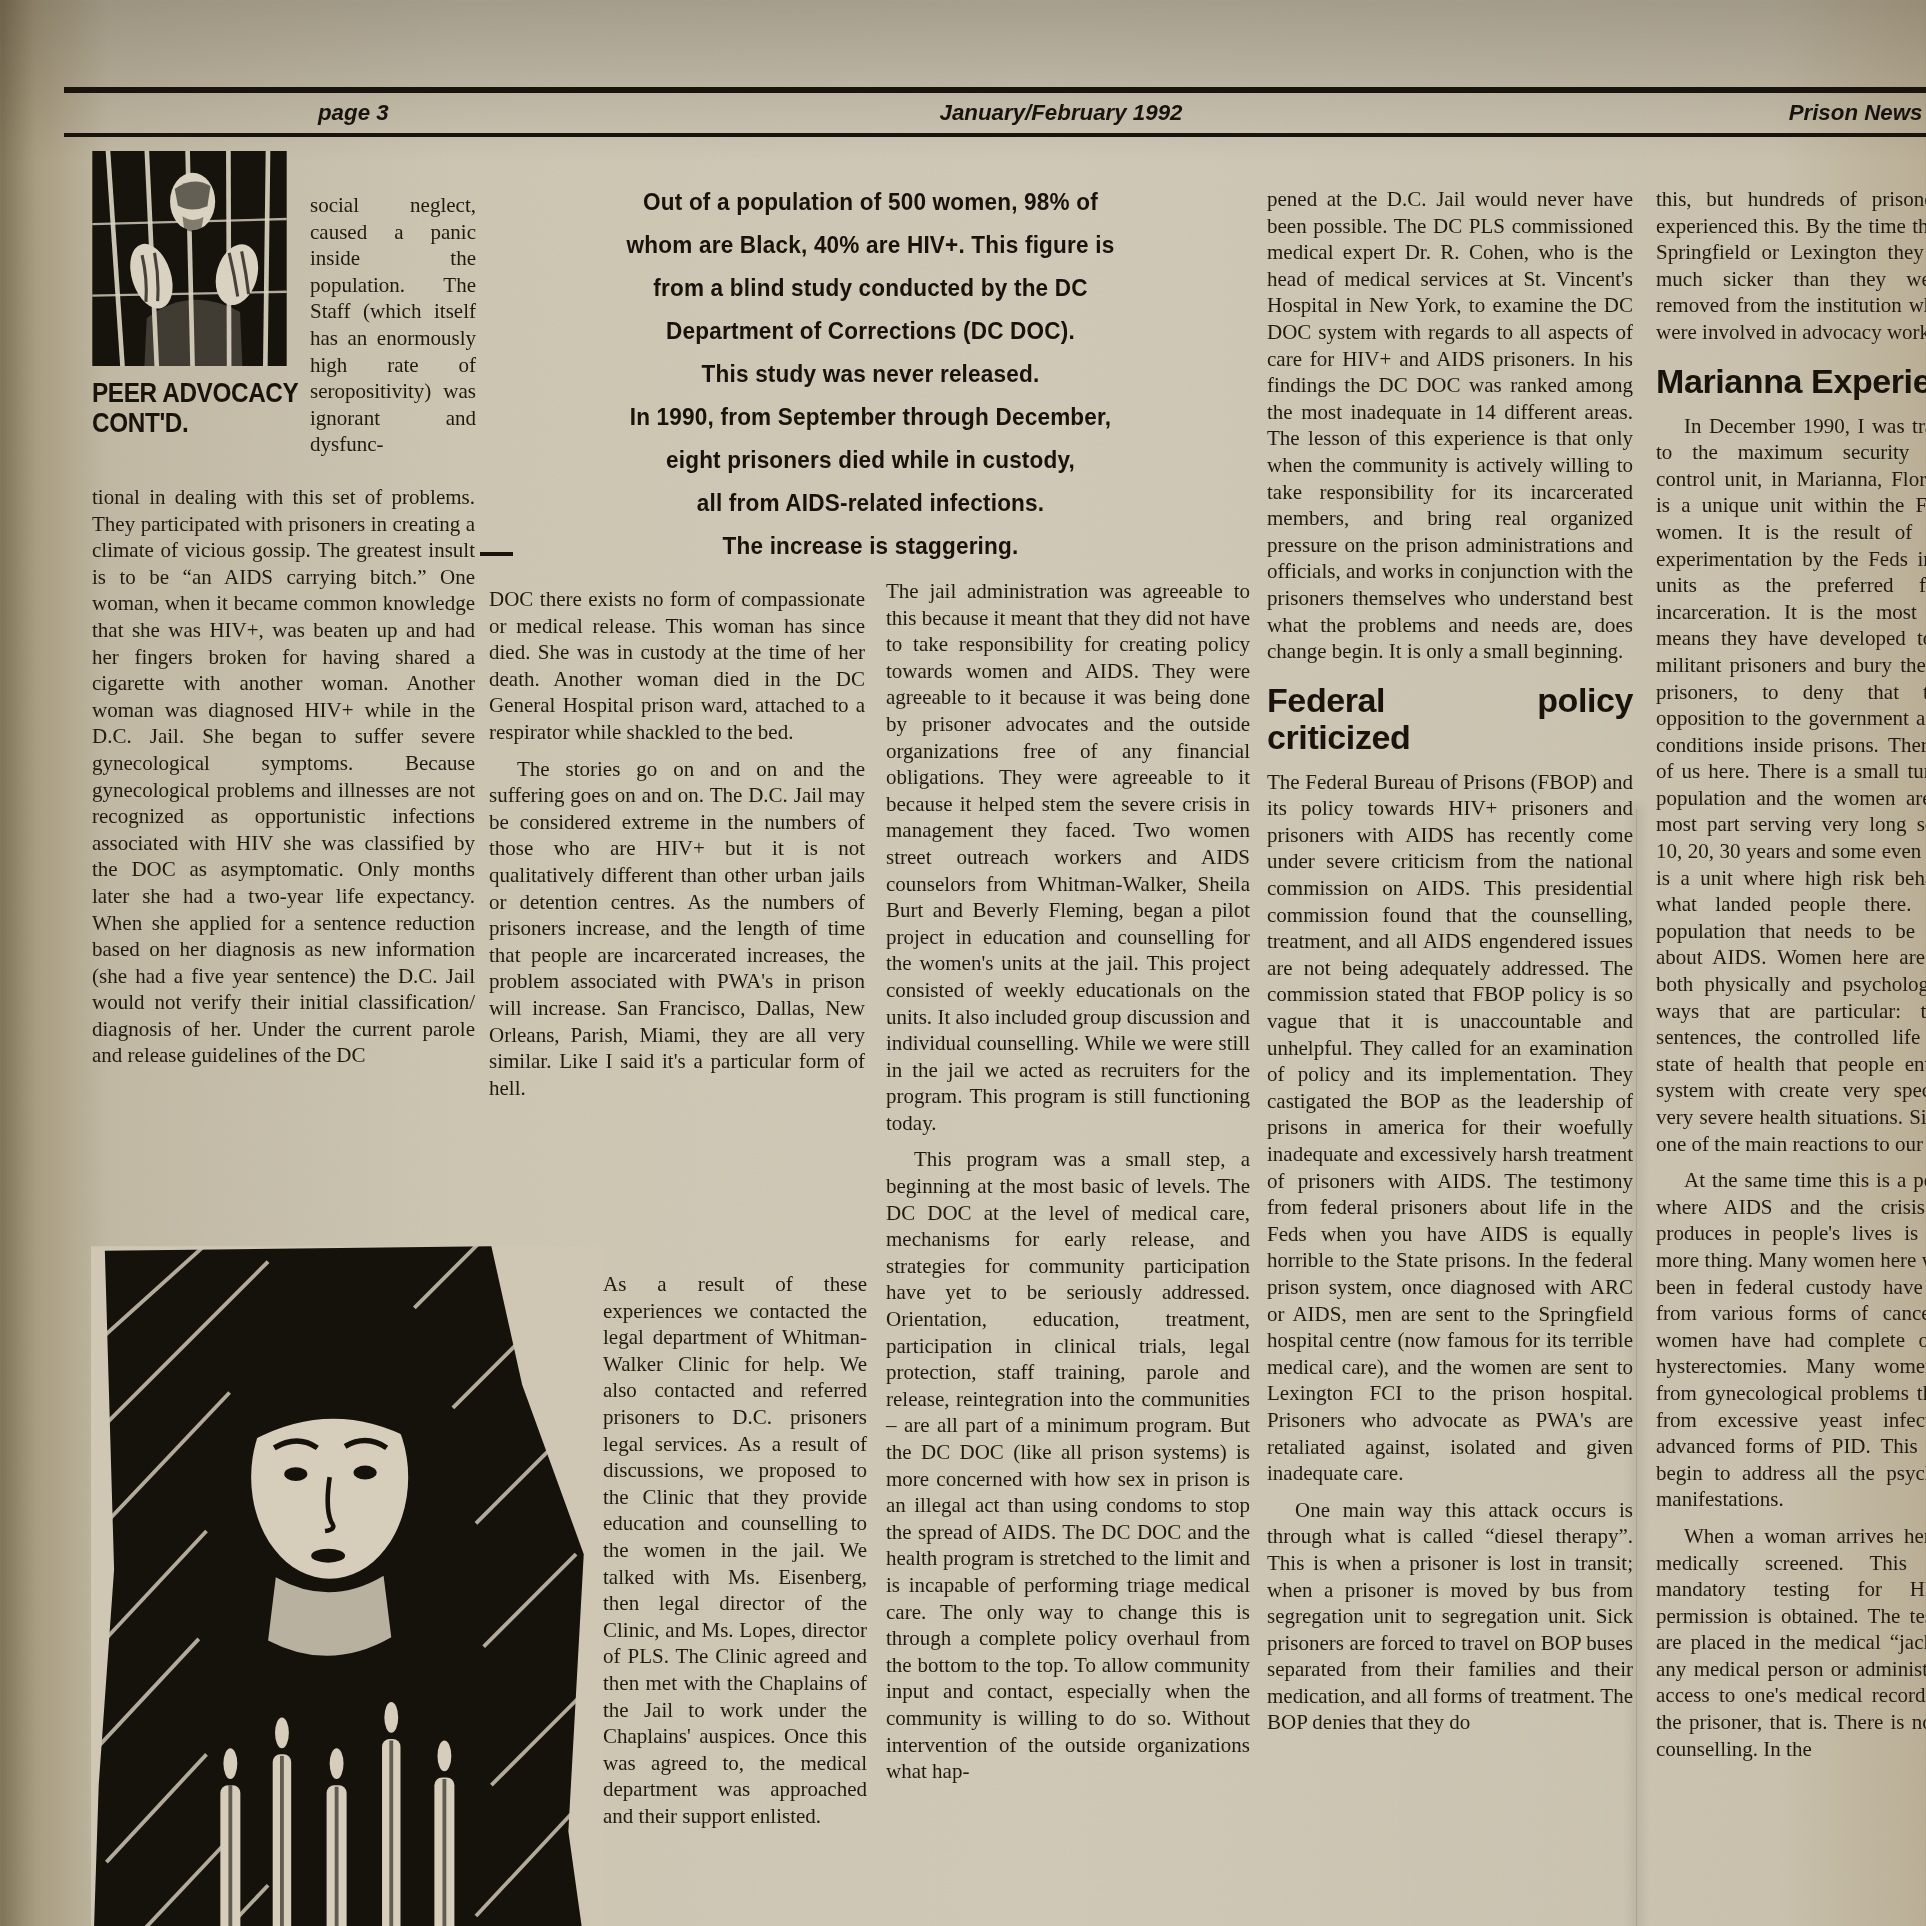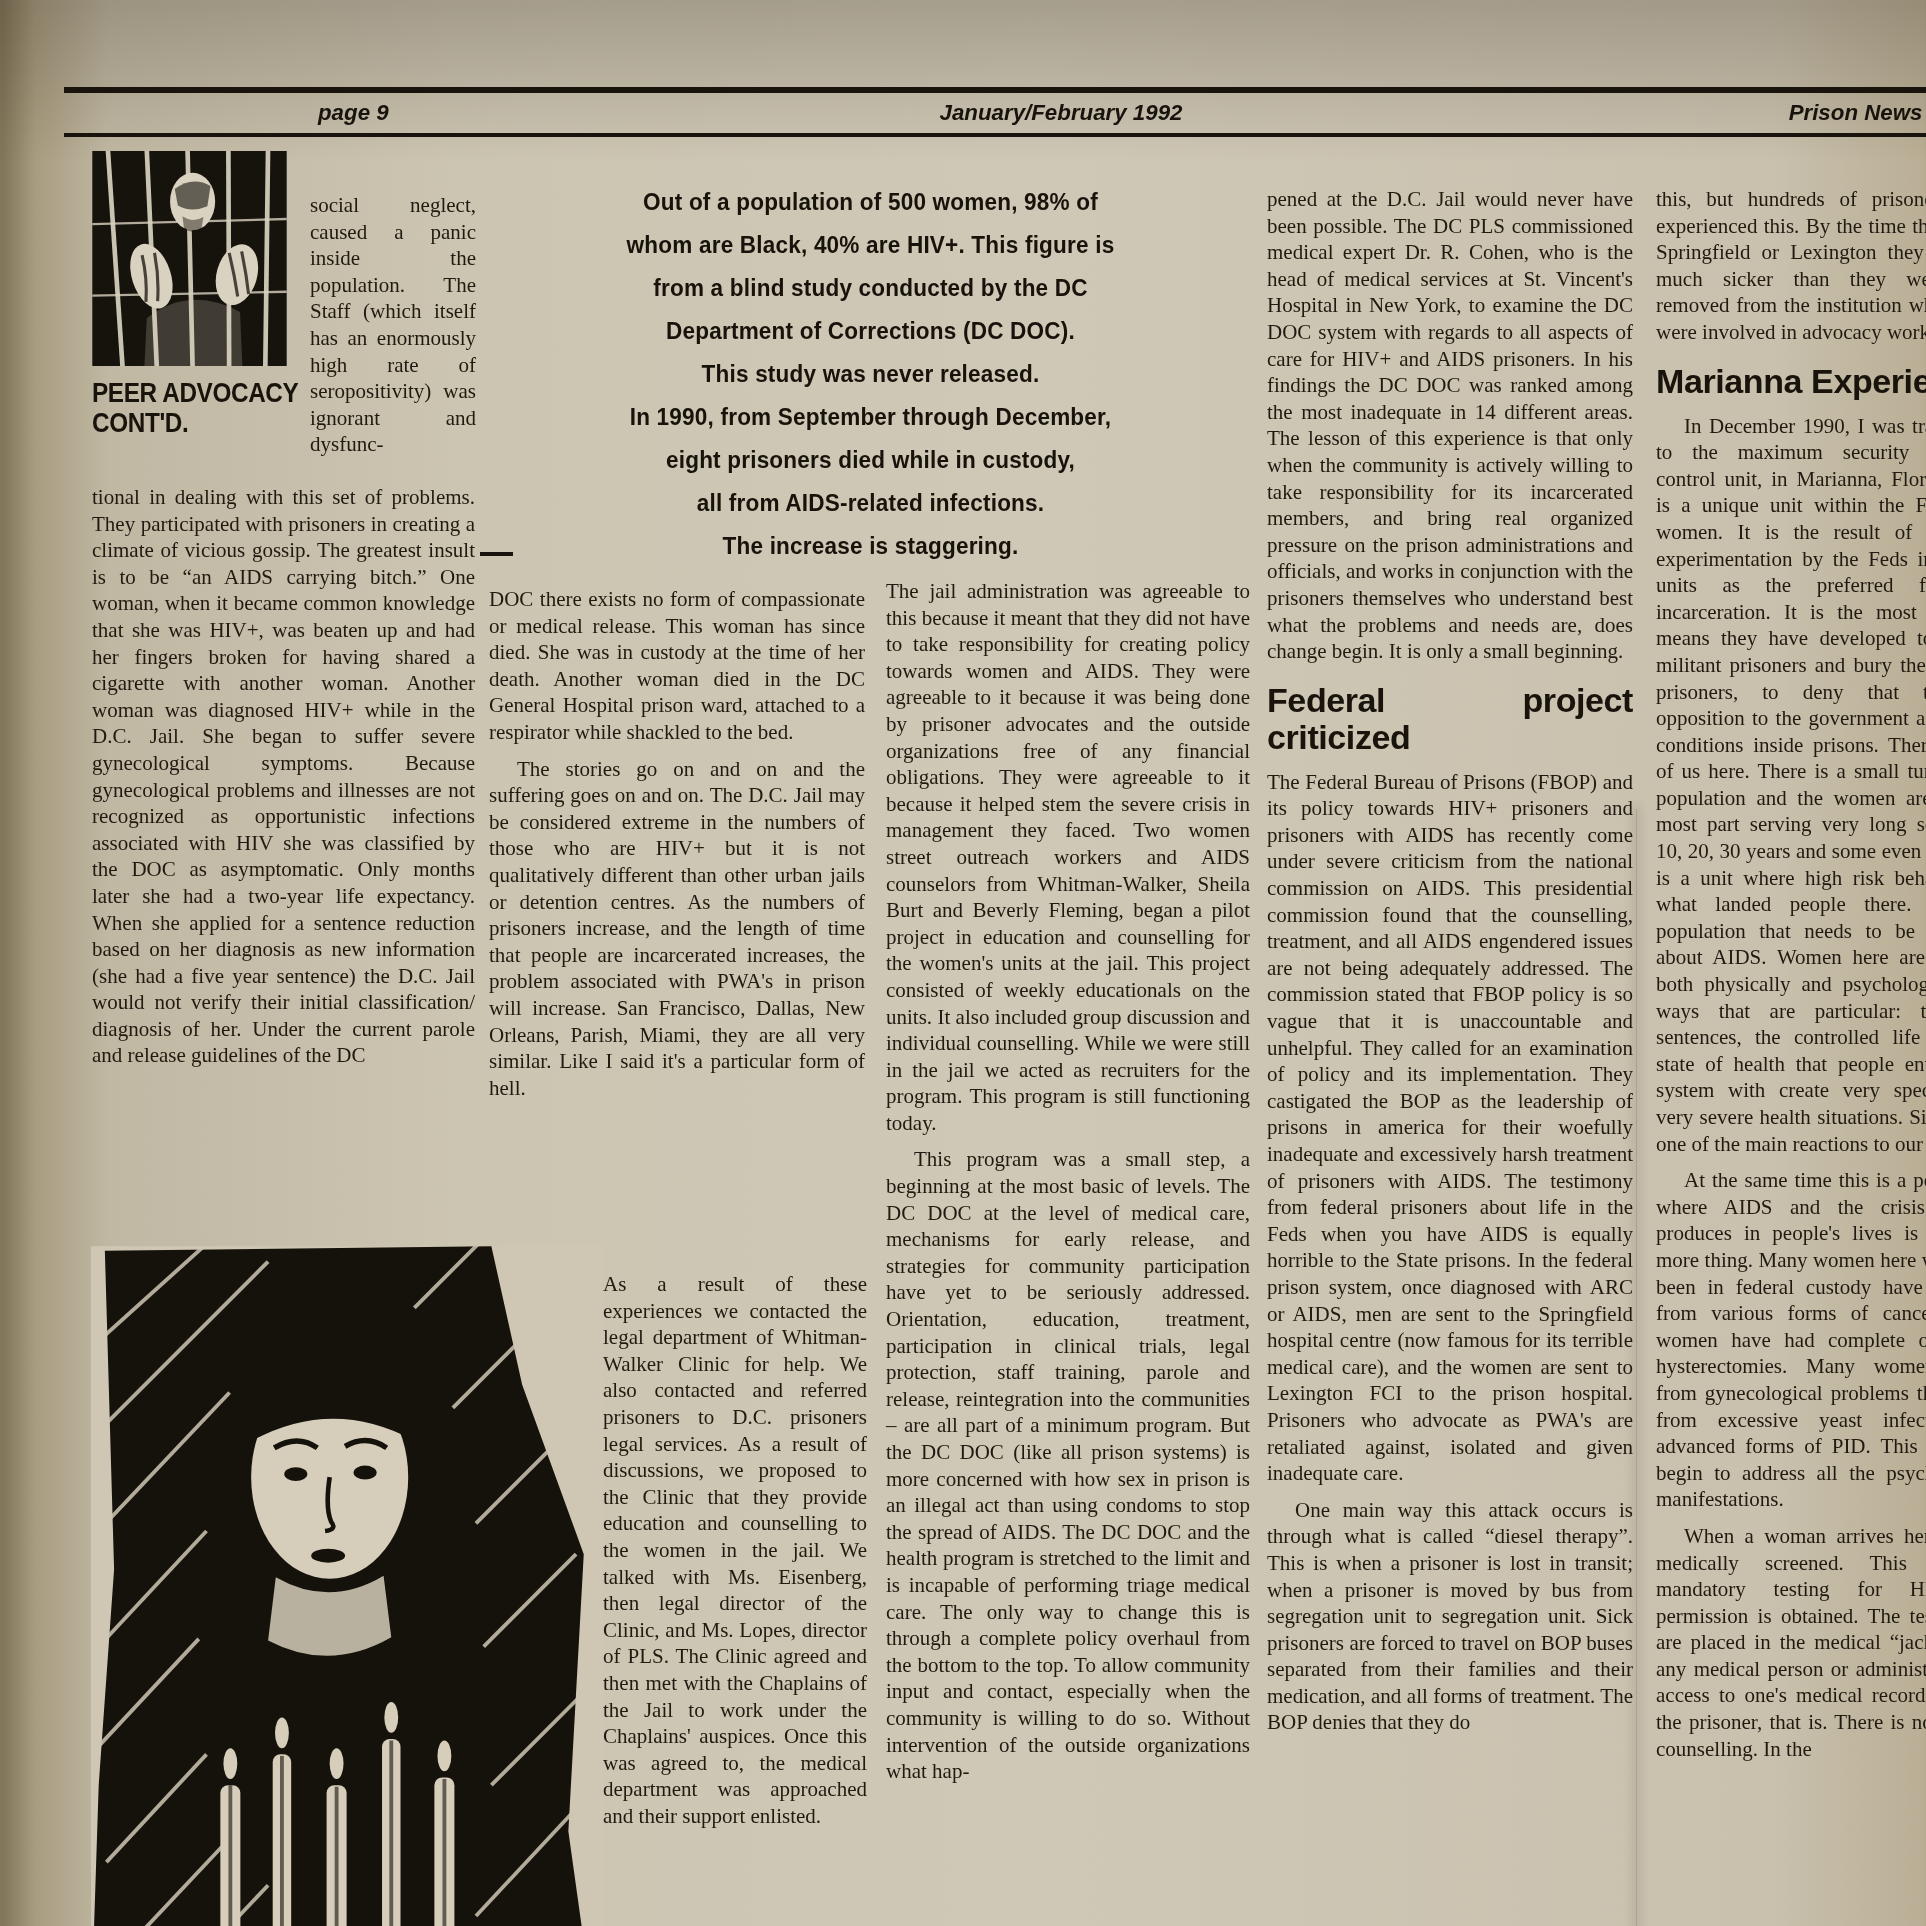--- a/index.html
+++ b/index.html
@@ -27,21 +27,21 @@
     letter-spacing:-0.4px;color:#18130b;margin:17px 0 13px;}
   .pullquote{font-family:"Liberation Sans",sans-serif;font-weight:700;font-size:23px;line-height:43px;
     text-align:center;color:#17120a;transform:scaleX(.98);transform-origin:center top;letter-spacing:0.2px;}
   .crease{background:rgba(58,48,33,.22);box-shadow:0 0 10px 3.5px rgba(58,48,33,.12);}
 </style>
 </head>
 <body>
 
 <div class="abs rule" data-name="header-top-rule" style="left:64px;top:87px;width:1994px;height:6.2px;"></div>
 <div class="abs hdr-row" data-name="page-header" style="left:64px;top:94px;width:1994px;height:38px;">
-  <span data-name="page-number" style="margin-left:254px;">page 9</span>
+  <span data-name="page-number" style="margin-left:254px;">page 3</span>
   <span class="hdr-center" data-name="issue-date">January/February 1992</span>
   <span data-name="paper-name" style="margin-left:auto;margin-right:50px;">Prison News Service</span>
 </div>
 <div class="abs rule" data-name="header-bottom-rule" style="left:64px;top:133px;width:1994px;height:4.2px;"></div>
 
 <div class="abs" data-name="prisoner-behind-bars-illustration" style="left:92px;top:151px;width:195px;height:215px;">
   <svg width="195" height="215" viewBox="0 0 500 553">
     <rect width="500" height="553" fill="#16120c"></rect>
     <g stroke="#d9d2c0" stroke-width="12" opacity=".92">
       <line x1="40" y1="-5" x2="78" y2="558"></line>
@@ -102,21 +102,21 @@
   <p>As a result of these experiences we contacted the legal department of Whitman-Walker Clinic for help. We also contacted and referred prisoners to D.C. prisoners legal services. As a result of discussions, we proposed to the Clinic that they provide education and counselling to the women in the jail. We talked with Ms. Eisenberg, then legal director of the Clinic, and Ms. Lopes, director of PLS. The Clinic agreed and then met with the Chaplains of the Jail to work under the Chaplains' auspices. Once this was agreed to, the medical department was approached and their support enlisted.</p>
 </div>
 
 <div class="abs bodycol" data-name="column3-text" style="left:886px;top:578px;width:364px;">
   <p>The jail administration was agreeable to this because it meant that they did not have to take responsibility for creating policy towards women and AIDS. They were agreeable to it because it was being done by prisoner advocates and the outside organizations free of any financial obligations. They were agreeable to it because it helped stem the severe crisis in management they faced. Two women street outreach workers and AIDS counselors from Whitman-Walker, Sheila Burt and Beverly Fleming, began a pilot project in education and counselling for the women's units at the jail. This project consisted of weekly educationals on the units. It also included group discussion and individual counselling. While we were still in the jail we acted as recruiters for the program. This program is still functioning today.</p>
   <p class="ind">This program was a small step, a beginning at the most basic of levels. The DC DOC at the level of medical care, mechanisms for early release, and strategies for community participation have yet to be seriously addressed. Orientation, education, treatment, participation in clinical trials, legal protection, staff training, parole and release, reintegration into the communities – are all part of a minimum program. But the DC DOC (like all prison systems) is more concerned with how sex in prison is an illegal act than using condoms to stop the spread of AIDS. The DC DOC and the health program is stretched to the limit and is incapable of performing triage medical care. The only way to change this is through a complete policy overhaul from the bottom to the top. To allow community input and contact, especially when the community is willing to do so. Without intervention of the outside organizations what hap-</p>
 </div>
 
 <div class="abs bodycol" data-name="column4-text" style="left:1267px;top:186px;width:366px;">
   <p>pened at the D.C. Jail would never have been possible. The DC PLS commissioned medical expert Dr. R. Cohen, who is the head of medical services at St. Vincent's Hospital in New York, to examine the DC DOC system with regards to all aspects of care for HIV+ and AIDS prisoners. In his findings the DC DOC was ranked among the most inadequate in 14 different areas. The lesson of this experience is that only when the community is actively willing to take responsibility for its incarcerated members, and bring real organized pressure on the prison administrations and officials, and works in conjunction with the prisoners themselves who understand best what the problems and needs are, does change begin. It is only a small beginning.</p>
-  <h2 class="sechead" data-name="federal-policy-heading">Federal project criticized</h2>
+  <h2 class="sechead" data-name="federal-policy-heading">Federal policy criticized</h2>
   <p>The Federal Bureau of Prisons (FBOP) and its policy towards HIV+ prisoners and prisoners with AIDS has recently come under severe criticism from the national commission on AIDS. This presidential commission found that the counselling, treatment, and all AIDS engendered issues are not being adequately addressed. The commission stated that FBOP policy is so vague that it is unaccountable and unhelpful. They called for an examination of policy and its implementation. They castigated the BOP as the leadership of prisons in america for their woefully inadequate and excessively harsh treatment of prisoners with AIDS. The testimony from federal prisoners about life in the Feds when you have AIDS is equally horrible to the State prisons. In the federal prison system, once diagnosed with ARC or AIDS, men are sent to the Springfield hospital centre (now famous for its terrible medical care), and the women are sent to Lexington FCI to the prison hospital. Prisoners who advocate as PWA's are retaliated against, isolated and given inadequate care.</p>
   <p class="ind">One main way this attack occurs is through what is called “diesel therapy”. This is when a prisoner is lost in transit; when a prisoner is moved by bus from segregation unit to segregation unit. Sick prisoners are forced to travel on BOP buses separated from their families and their medication, and all forms of treatment. The BOP denies that they do</p>
 </div>
 
 <div class="abs bodycol" data-name="column5-text" style="left:1656px;top:186px;width:347px;">
   <p>this, but hundreds of prisoners have experienced this. By the time they get to Springfield or Lexington they are that much sicker than they were, and removed from the institution where they were involved in advocacy work.</p>
   <h2 class="sechead" data-name="marianna-heading">Marianna Experience</h2>
   <p class="ind">In December 1990, I was transferred to the maximum security women's control unit, in Marianna, Florida. This is a unique unit within the FBOP for women. It is the result of years of experimentation by the Feds in control units as the preferred form of incarceration. It is the most effective means they have developed to silence militant prisoners and bury the political prisoners, to deny that there is opposition to the government and to the conditions inside prisons. There are 90 of us here. There is a small turnover in population and the women are for the most part serving very long sentences; 10, 20, 30 years and some even longer. It is a unit where high risk behaviour is what landed people there. It is a population that needs to be educated about AIDS. Women here are affected both physically and psychologically in ways that are particular: the long sentences, the controlled life and the state of health that people entered the system with create very specific and very severe health situations. Sickness is one of the main reactions to our life here.</p>
   <p class="ind">At the same time this is a population where AIDS and the crisis that it produces in people's lives is just one more thing.  Many women here who have been in federal custody have suffered from various forms of cancer, many women have had complete or partial hysterectomies. Many women suffer from gynecological problems that range from excessive yeast infections to advanced forms of PID. This does not begin to address all the psychological manifestations.</p>
   <p class="ind">When a woman arrives here she is medically screened. This includes mandatory testing for HIV. No permission is obtained. The test results are placed in the medical “jacket”, and any medical person or administrator has access to one's medical records, except the prisoner, that is. There is no pre-test counselling. In the</p>

